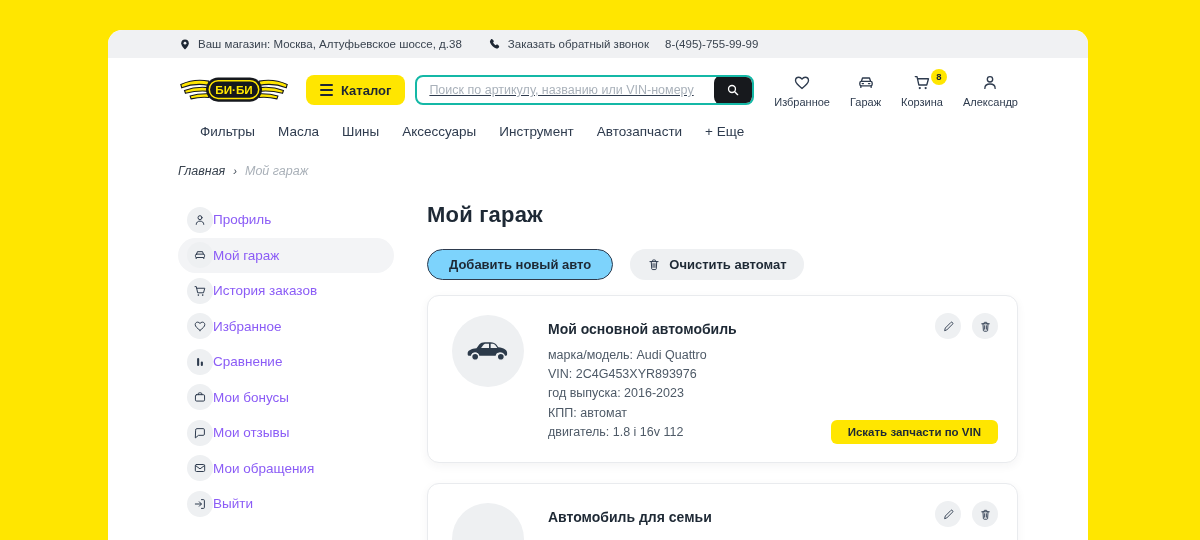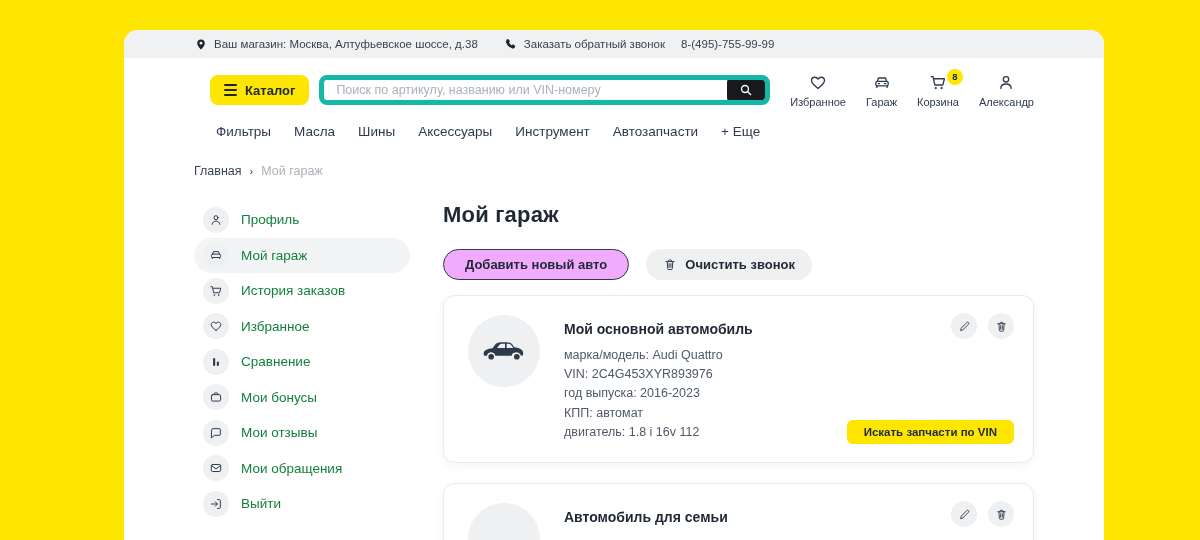--- a/index.html
+++ b/index.html
@@ -4,21 +4,21 @@
 <style>
   * { box-sizing: border-box; margin: 0; padding: 0; }
   html,body { width:1200px; height:540px; }
   body {
     background:#FFE600;
     overflow:hidden;
     font-family:"Liberation Sans", sans-serif;
     color:#2e3b4e;
   }
   .panel {
-    position:absolute; left:124px; top:30px; width:980px; height:510px;
+    position:absolute; left:108px; top:30px; width:980px; height:510px;
     background:#ffffff; border-radius:14px 14px 0 0; overflow:hidden;
   }
   
   .topbar {
     height:28px; background:#f0f1f3; border-radius:14px 14px 0 0;
     display:flex; align-items:center; justify-content:space-between;
     padding:0 70px; font-size:11.5px; color:#39434f;
   }
   .tb-left, .tb-right { display:flex; align-items:center; }
   .tb-item { display:flex; align-items:center; gap:6px; }
@@ -33,22 +33,22 @@
   .logo { flex-shrink:0; cursor:pointer; }
   .logo svg { display:block; width:112px; height:38px; }
   .catalog-btn {
     margin-left:16px; height:30px; background:#FFE600; border:none; cursor:pointer;
     border-radius:8px; display:flex; align-items:center; gap:8px; padding:0 14px;
     font-size:13px; font-weight:bold; color:#1d2633; font-family:inherit; flex-shrink:0;
   }
   .burger { display:flex; flex-direction:column; gap:3px; }
   .burger span { display:block; width:13px; height:2px; background:#1d2633; border-radius:1px; }
   .search-wrap {
-    flex:1; margin-left:10px; height:30px; border:5px solid #14b8a6; border-radius:8px;
-    display:flex; align-items:center; background:#fff; overflow:hidden;
+    flex:1; margin-left:10px; height:30px; border:2px solid #14b8a6; border-radius:8px;
+    display:flex; align-items:center; background:#fff; overflow:hidden;text-decoration:underline;
   }
   .search-input {
     flex:1; height:100%; border:none; outline:none; padding:0 12px;
     font-size:12.5px; color:#2e3b4e; font-family:inherit; background:transparent;
   }
   .search-input::placeholder { color:#a9b1ba; }
   .search-btn {
     width:38px; height:30px; background:#17191d; border:none; border-radius:8px;
     display:flex; align-items:center; justify-content:center; cursor:pointer; flex-shrink:0;
   }
@@ -68,43 +68,43 @@
   .nav { display:flex; align-items:center; margin-top:15px; }
   .chips { display:flex; gap:9px; }
   .chip {
     display:flex; align-items:center; gap:9px; background:#eef0f2; border-radius:16px;
     height:31px; padding:0 15px; font-size:13px; font-weight:600; color:#2e3b4e; cursor:pointer;
   }
   .chip svg { width:19px; height:17px; }
   .nav-links { display:flex; gap:23px; margin-left:22px; }
   .nav-link { font-size:13.5px; color:#2e3b4e; cursor:pointer; }
   
-  .breadcrumb { display:flex; align-items:center; gap:8px; margin-top:25px; font-size:12.5px; }
+  .breadcrumb { display:flex; align-items:center; gap:8px; margin-top:25px; font-size:12.5px;font-style:italic; }
   .bc-home { color:#39434f; cursor:pointer; }
   .bc-sep { color:#39434f; font-size:11px; }
   .bc-cur { color:#a9b0b8; }
   
   .layout { display:flex; margin-top:24px; }
   .sidebar { width:216px; flex-shrink:0; }
   .side-item {
-    height:35.5px; display:flex; align-items:center; gap:12px; padding:0 9px;
-    border-radius:20px; font-size:13.5px; color:#15803d; cursor:pointer;
+    height:35.5px; display:flex; align-items:center; padding:0 9px;
+    border-radius:20px; font-size:13.5px; color:#8b5cf6; cursor:pointer;
   }
   .side-item.active { background:#f3f4f6; }
   .side-icon {
     width:26px; height:26px; border-radius:50%; background:#eef0f2; flex-shrink:0;
     display:flex; align-items:center; justify-content:center;
   }
   .side-icon svg { width:14px; height:14px; }
   
   .main { flex:1; margin-left:33px; min-width:0; }
   .page-title { font-size:22px; font-weight:bold; color:#1e2935; letter-spacing:.2px; }
   .actions-row { display:flex; gap:17px; margin-top:21px; }
   .btn-outline {
-    height:31px; border:1px solid #2e3b4e; border-radius:17px; background:#f0abfc; cursor:pointer;
+    height:31px; border:1px solid #2e3b4e; border-radius:17px; background:#7dd3fc; cursor:pointer;
     padding:0 21px; font-size:13px; font-weight:600; color:#1e2935; font-family:inherit;
     display:flex; align-items:center;
   }
   .btn-gray {
     height:31px; border:none; border-radius:17px; background:#eef0f2; cursor:pointer;
     padding:0 17px; font-size:13px; font-weight:600; color:#1e2935; font-family:inherit;
     display:flex; align-items:center; gap:8px;
   }
   .btn-gray svg { width:14px; height:15px; }
   .card {
@@ -154,20 +154,35 @@
           </svg>
         <span>Заказать обратный звонок</span>
       </div>
       <span class="tb-phone">8-(495)-755-99-99</span>
     </div>
   </div>
 
   <div class="content">
 
     <div class="header">
+      <div class="logo">
+        <svg viewBox="0 0 120 40">
+          <g fill="#FFE600" stroke="#15181d" stroke-width="1.2">
+            <path d="M3 14 C13 9.5 23 8.5 33 10.5 L33 15 C23 13 13 14 4 17.5 Z"></path>
+            <path d="M7 20.5 C15 17.5 24 16.5 33 17.5 L33 21.5 C24 20.5 16 21.5 8 23.5 Z"></path>
+            <path d="M13 26.5 C19 24.5 27 23.8 33 24 L33 28 C27 27.5 20 28 14 29.5 Z"></path>
+            <path d="M117 14 C107 9.5 97 8.5 87 10.5 L87 15 C97 13 107 14 116 17.5 Z"></path>
+            <path d="M113 20.5 C105 17.5 96 16.5 87 17.5 L87 21.5 C96 20.5 104 21.5 112 23.5 Z"></path>
+            <path d="M107 26.5 C101 24.5 93 23.8 87 24 L87 28 C93 27.5 100 28 106 29.5 Z"></path>
+          </g>
+          <rect x="30" y="6.5" width="60" height="26" rx="13" fill="#15181d"></rect>
+          <rect x="33.5" y="10" width="53" height="19" rx="9.5" fill="none" stroke="#FFE600" stroke-width="1.6"></rect>
+          <text x="60" y="24.5" text-anchor="middle" font-family="Liberation Sans, sans-serif" font-size="12.5" font-weight="bold" fill="#FFE600">БИ·БИ</text>
+        </svg>
+      </div>
       <button class="catalog-btn">
         <span class="burger">
             <span></span>
             <span></span>
             <span></span>
           </span>
         <span>Каталог</span>
       </button>
       <div class="search-wrap">
         <input class="search-input" type="text" placeholder="Поиск по артикулу, названию или VIN-номеру" style="">
@@ -326,21 +341,21 @@
 
       <div class="main">
         <div class="page-title">Мой гараж</div>
 
         <div class="actions-row">
           <button class="btn-outline">Добавить новый авто</button>
           <button class="btn-gray">
             <svg viewBox="0 0 24 24">
                 <path class="st" d="M5 7 h14 M9.3 7 V5.5 a1.2 1.2 0 0 1 1.2-1.2 h3 a1.2 1.2 0 0 1 1.2 1.2 V7 M7.3 7 l.8 12.3 a1.6 1.6 0 0 0 1.6 1.4 h4.6 a1.6 1.6 0 0 0 1.6-1.4 L16.7 7 M10.4 10.5 v6.5 M13.6 10.5 v6.5"></path>
               </svg>
-            <span>Очистить звонок</span>
+            <span>Очистить автомат</span>
           </button>
         </div>
 
         <div class="card">
           <div class="card-inner">
             <div class="avatar">
               <svg viewBox="0 0 52 26">
                 <path d="M3 15.5 c0-3.2 4.3-5.2 10-5.7 l3.3-4.4 C17.5 3.8 19.6 3 22.5 3 h6.5 c2.9 0 5.2 1 6.6 2.9 l2 2.8 c6.5.6 10 3 10 6.3 v1.6 c0 1.1-.9 1.9-2 1.9 h-1.9 a4.6 4.6 0 0 0-9.1 0 H16 a4.6 4.6 0 0 0-9.1 0 H5 c-1.1 0-2-.8-2-1.9 z" fill="#2c3a4a"></path>
                 <path d="M18.2 9.6 l2.5-3.4 c.7-.9 1.8-1.3 3.2-1.3 h3.2 v4.7 z" fill="#eef0f2"></path>
                 <path d="M29 4.9 h1.6 c1.8 0 3.2.6 4 1.8 l2 2.9 H29 z" fill="#eef0f2"></path>

